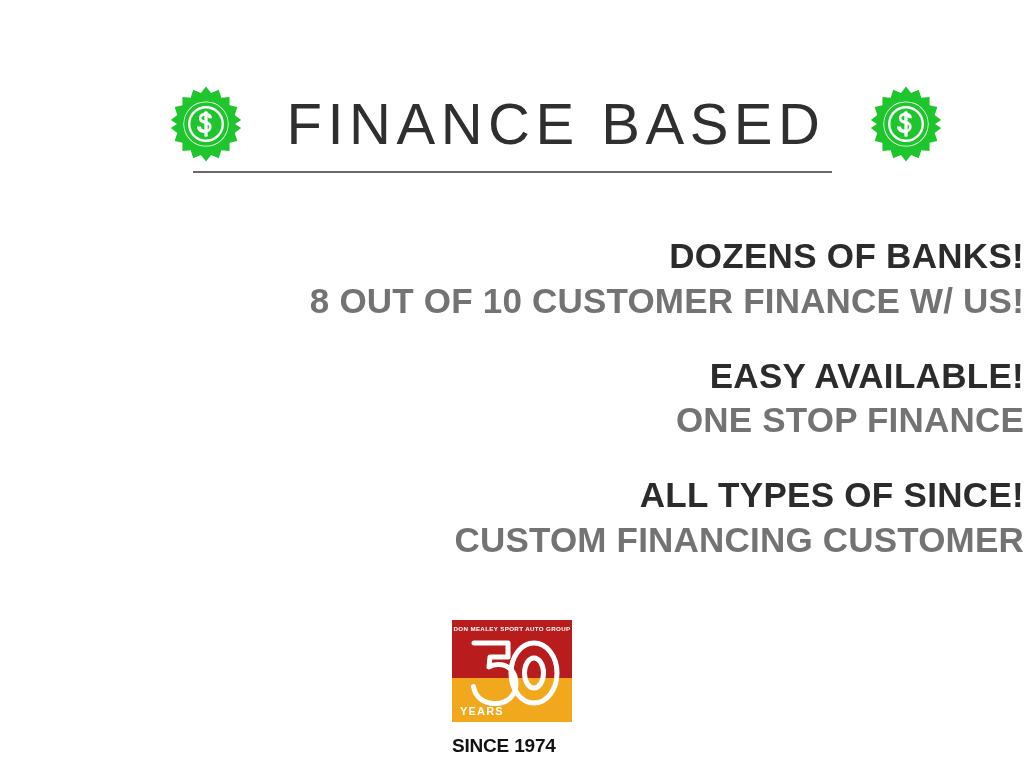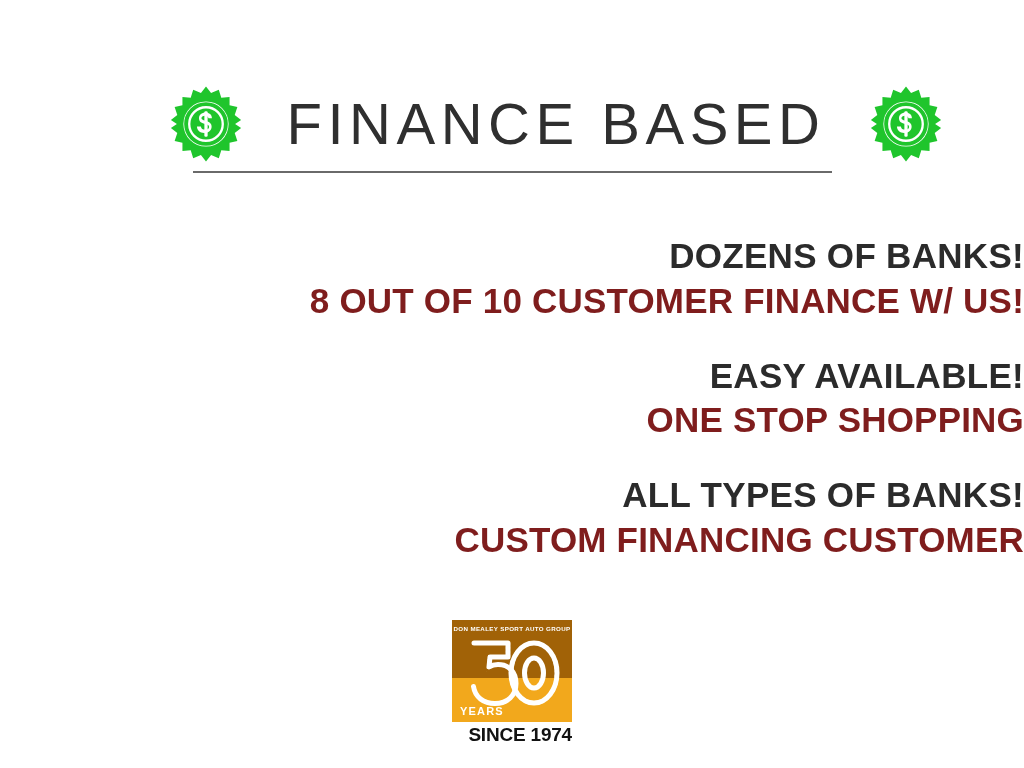--- a/index.html
+++ b/index.html
@@ -73,37 +73,37 @@
     font-weight: 800;
     letter-spacing: 0.3px;
     color: #2b2b2b;
     line-height: 1.28;
     white-space: nowrap;
   }
   .subline {
     font-size: 35px;
     font-weight: 600;
     letter-spacing: 0.2px;
-    color: #7f1d1d;
+    color: #737373;
     line-height: 1.28;
     white-space: nowrap;
   }
 
   
   .logo {
     position: absolute;
     left: 452px;
     top: 620px;
     width: 120px;
   }
   .logo-badge {
     position: relative;
     width: 120px;
     height: 102px;
-    background: #a16207;
+    background: #b91c1c;
     overflow: hidden;
   }
   .logo-gold-band {
     position: absolute;
     left: 0;
     bottom: 0;
     width: 120px;
     height: 44px;
     background: #f2a81c;
   }
@@ -134,22 +134,22 @@
     bottom: 5px;
     font-size: 11px;
     font-weight: 800;
     letter-spacing: 1.2px;
     color: #ffffff;
     z-index: 4;
     line-height: 1;
   }
   .logo-since {
     width: 120px;
-    text-align: right;
-    margin-top: 3px;
+    text-align: left;
+    margin-top: 14px;
     font-size: 19px;
     font-weight: 800;
     letter-spacing: -0.2px;
     color: #121212;
     line-height: 1.1;
     white-space: nowrap;
   }
 </style>
 </head>
 <body>
@@ -216,25 +216,25 @@
 
 <div class="copy">
 
   <div class="block">
     <div class="headline">DOZENS OF BANKS!</div>
     <div class="subline">8 OUT OF 10 CUSTOMER FINANCE W/ US!</div>
   </div>
 
   <div class="block">
     <div class="headline">EASY AVAILABLE!</div>
-    <div class="subline">ONE STOP SHOPPING</div>
+    <div class="subline">ONE STOP FINANCE</div>
   </div>
 
   <div class="block">
-    <div class="headline">ALL TYPES OF BANKS!</div>
+    <div class="headline">ALL TYPES OF SINCE!</div>
     <div class="subline">CUSTOM FINANCING CUSTOMER</div>
   </div>
 
 </div>
 
 <div class="logo">
 
   <div class="logo-badge">
     <div class="logo-gold-band"></div>
 

